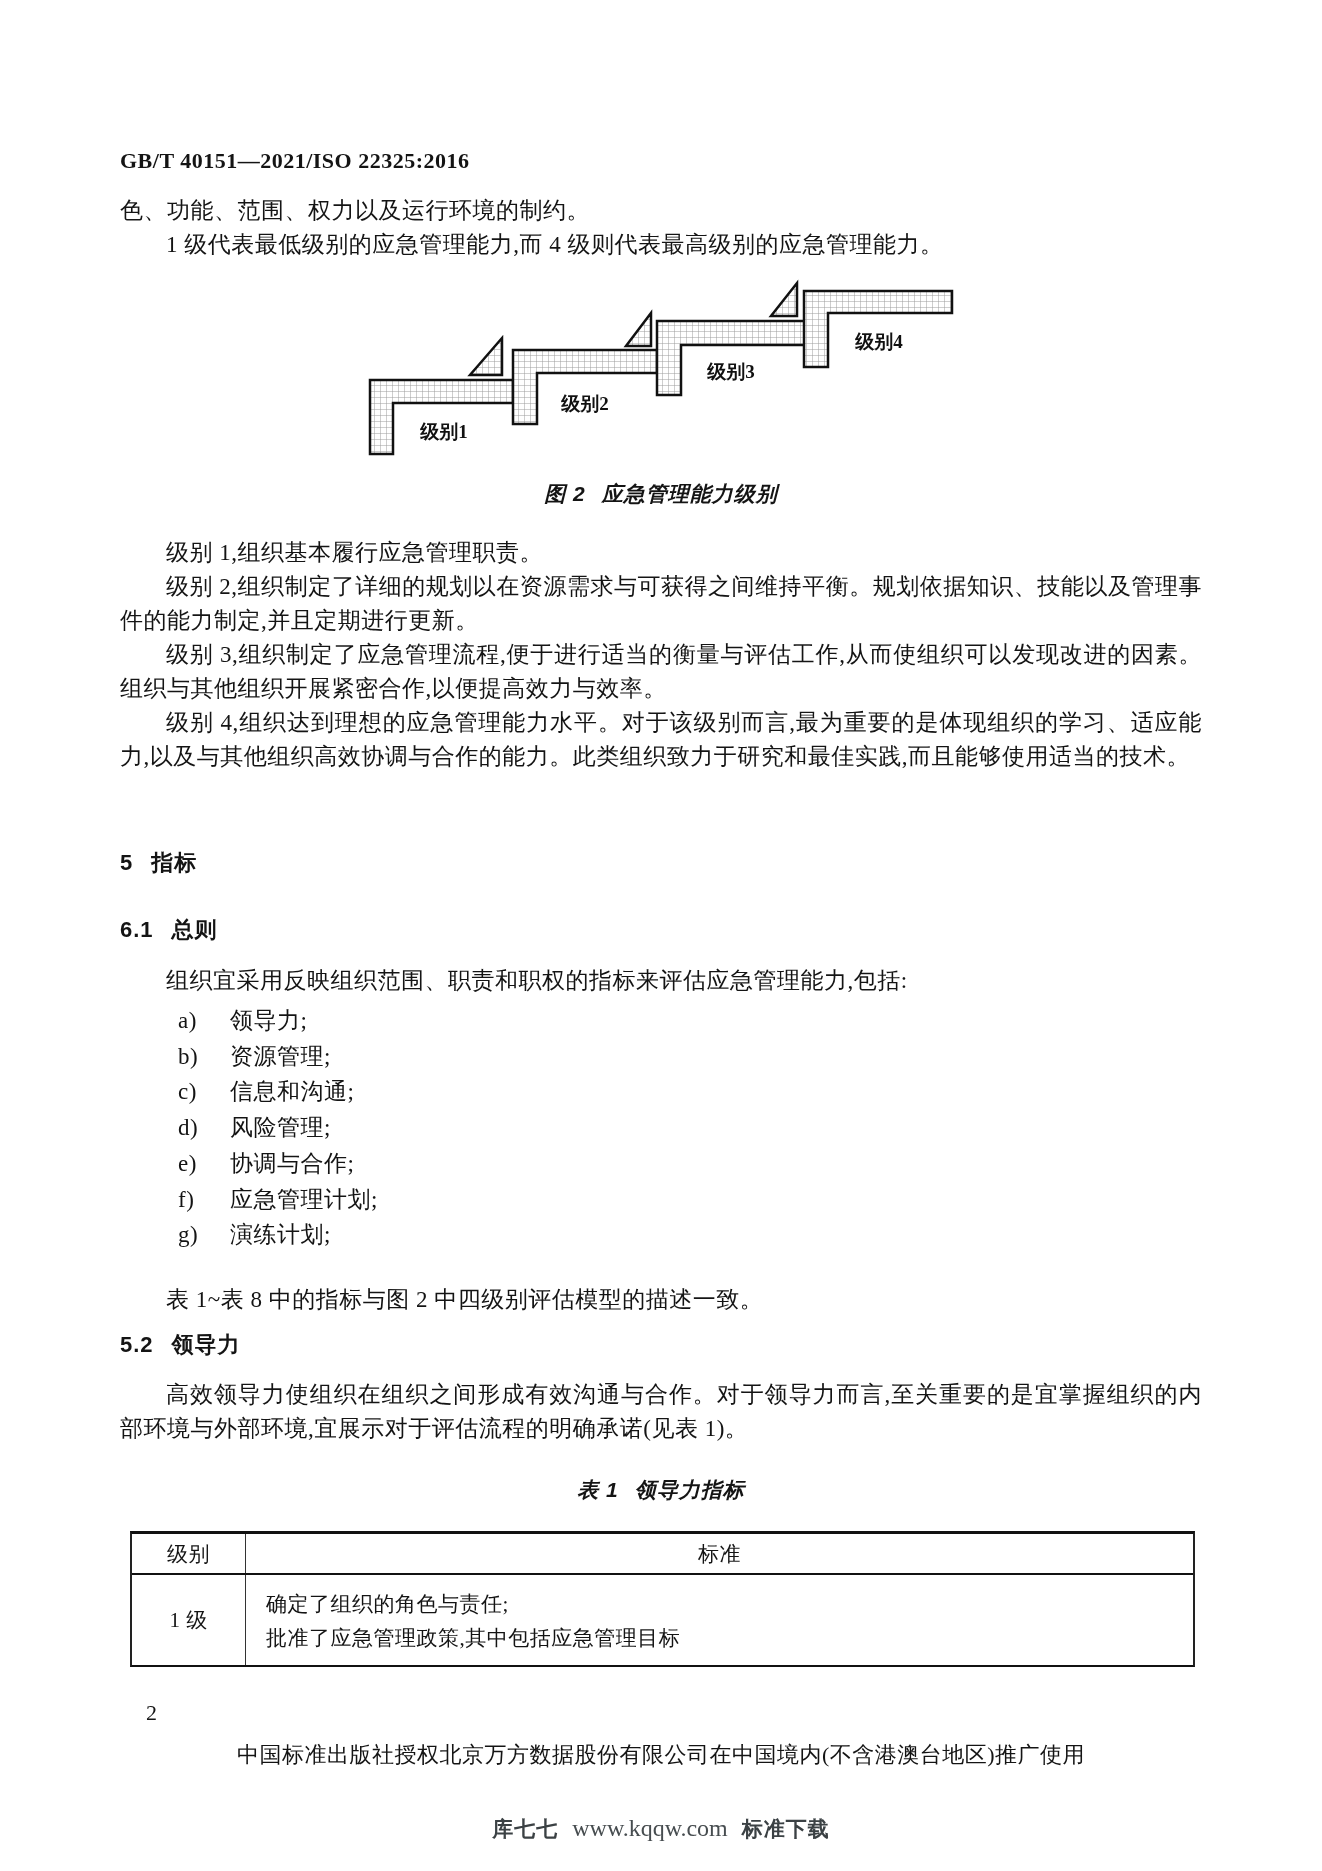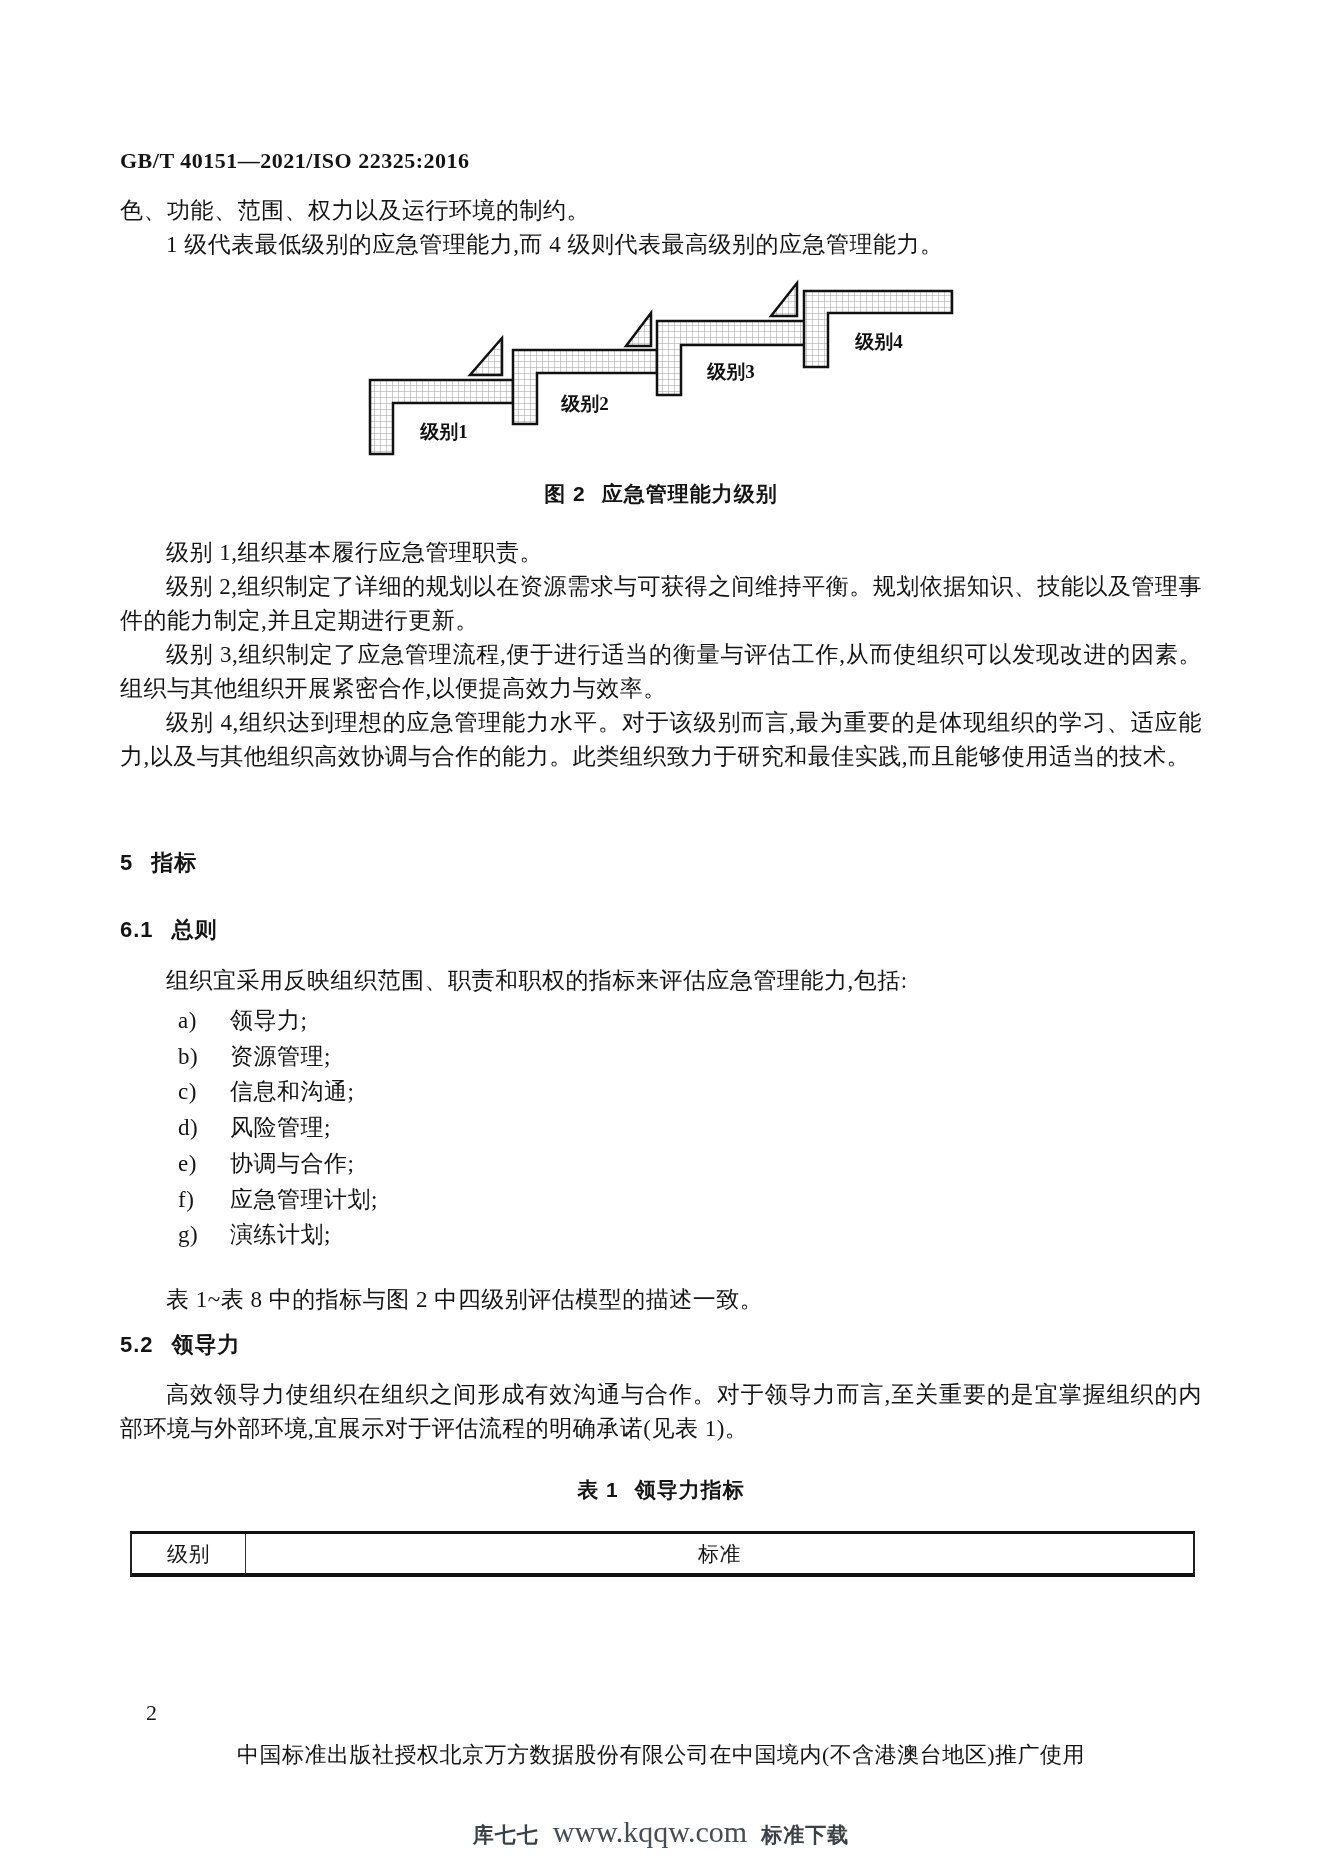--- a/index.html
+++ b/index.html
@@ -33,20 +33,21 @@
     font-size:22px;font-weight:bold;
     letter-spacing:1px;
   }
   .heading .h-num{margin-right:18px;}
   .caption{
     left:120px;width:1082px;
     text-align:center;
     font-family:"Liberation Sans","DejaVu Sans",sans-serif;
     font-size:21px;font-weight:bold;
     letter-spacing:1px;
+    font-style:italic;
   }
   .caption .cap-label{margin-right:16px;}
   
   #figure-svg{left:350px;top:265px;}
   #figure-svg text{
     font-family:"Liberation Serif","DejaVu Serif",serif;
     font-size:19px;font-weight:600;fill:#111;
   }
   
   #indicator-list{
@@ -77,21 +78,21 @@
   #footer-auth{
     left:120px;top:1740px;width:1082px;
     text-align:center;font-size:22px;letter-spacing:0.5px;
   }
   #watermark{
     left:0;top:1815px;width:1322px;
     text-align:center;
     color:#3b4144;
   }
   #watermark .wm-cjk{font-weight:bold;font-size:21px;letter-spacing:1px;}
-  #watermark .wm-url{font-size:30px;color:#474d50;margin:1px 10px;}
+  #watermark .wm-url{font-size:24px;color:#474d50;margin:1px 10px;}
 </style>
 </head>
 <body>
 
 <div id="page">
 
   <div id="std-code" class="abs">GB/T 40151—2021/ISO 22325:2016</div>
 
   <div class="abs body-text" style="left:120px;top:194px;">色、功能、范围、权力以及运行环境的制约。</div>
   <div class="abs body-text indent" style="left:120px;top:228px;">1 级代表最低级别的应急管理能力,而 4 级则代表最高级别的应急管理能力。</div>
@@ -161,20 +162,27 @@
 
   <div class="abs caption" style="top:1476px;">
     <span class="cap-label">表 1</span><span>领导力指标</span>
   </div>
 
   <div id="tbl" class="abs">
     <div class="t-header">
       <div class="t-c1">级别</div>
       <div class="t-c2">标准</div>
     </div>
+    <div class="t-row">
+      <div class="t-c1">1 级</div>
+      <div class="t-c2">
+        <div>确定了组织的角色与责任;</div>
+        <div>批准了应急管理政策,其中包括应急管理目标</div>
+      </div>
+    </div>
   </div>
 
   <div id="page-num" class="abs">2</div>
 
   <div id="footer-auth" class="abs">中国标准出版社授权北京万方数据股份有限公司在中国境内(不含港澳台地区)推广使用</div>
 
   <div id="watermark" class="abs">
     <span class="wm-cjk">库七七</span>
     <span class="wm-url">www.kqqw.com</span>
     <span class="wm-cjk">标准下载</span>

